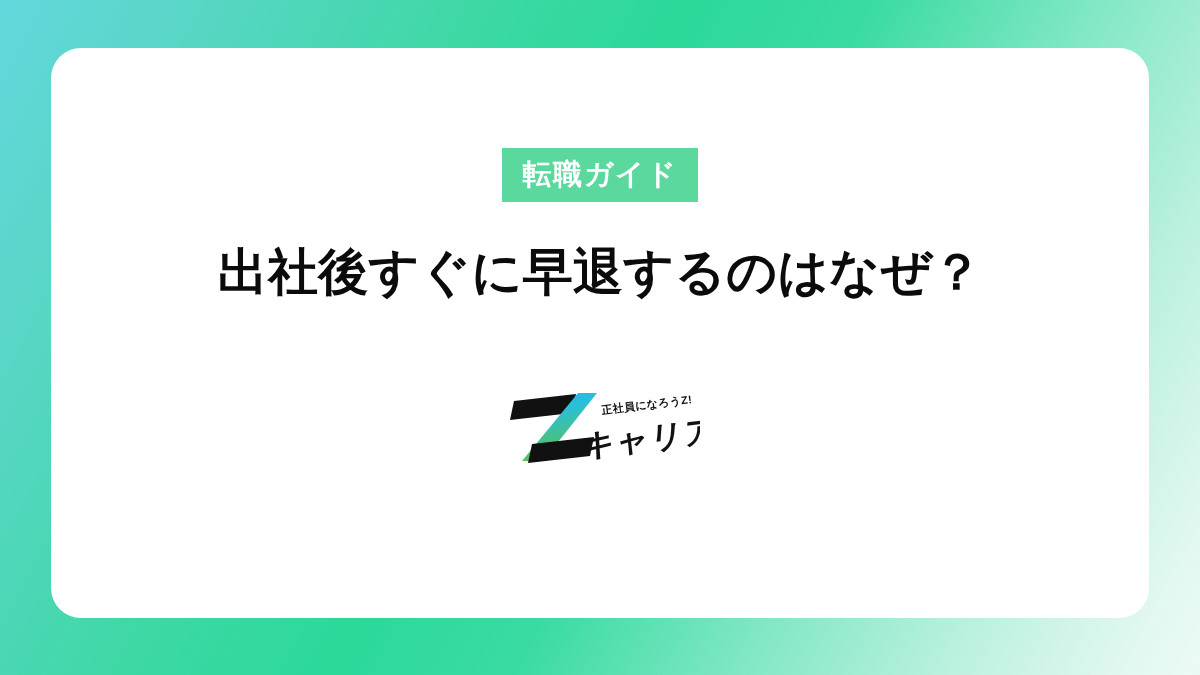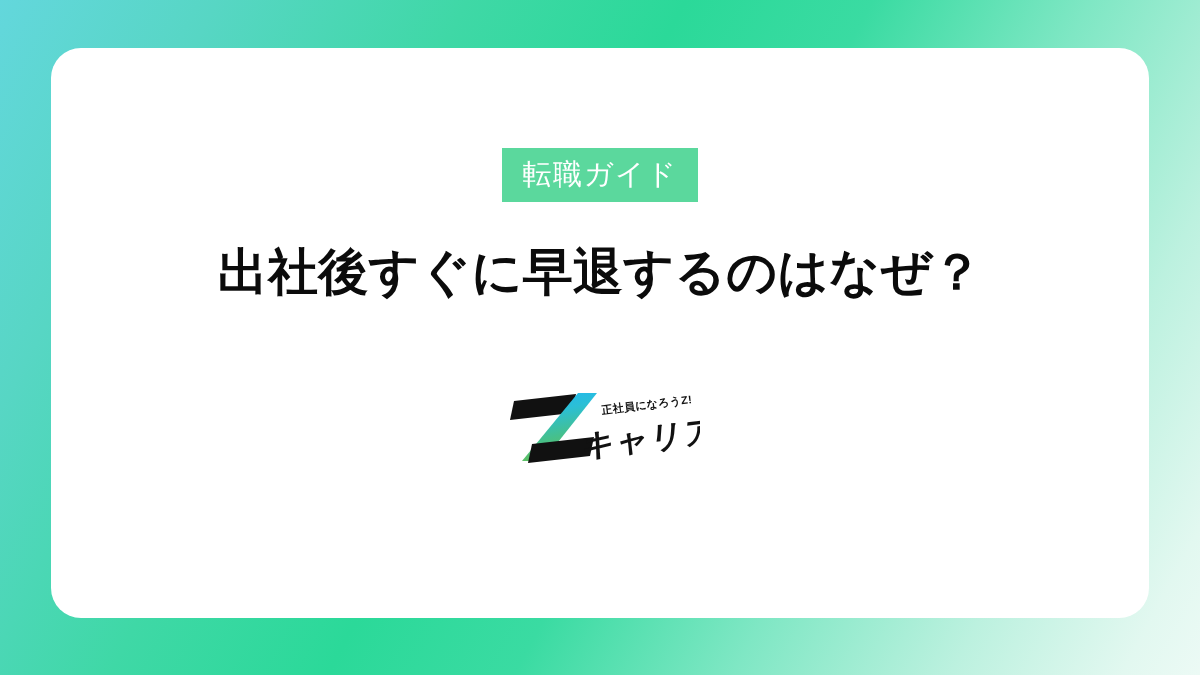--- a/index.html
+++ b/index.html
@@ -46,21 +46,21 @@
     display: flex;
     flex-direction: column;
     align-items: center;
   }
 
   .badge {
     margin-top: 100px;
     background: #5BD89D;
     color: #FFFFFF;
     font-size: 29px;
-    font-weight: 400;
+    font-weight: 700;
     letter-spacing: 0.055em;
     line-height: 1;
     padding: 12px 20px 13px 20px;
     white-space: nowrap;
     -webkit-font-smoothing: antialiased;
   }
 
   .title {
     margin-top: 33px;
     color: #0B0B0B;

